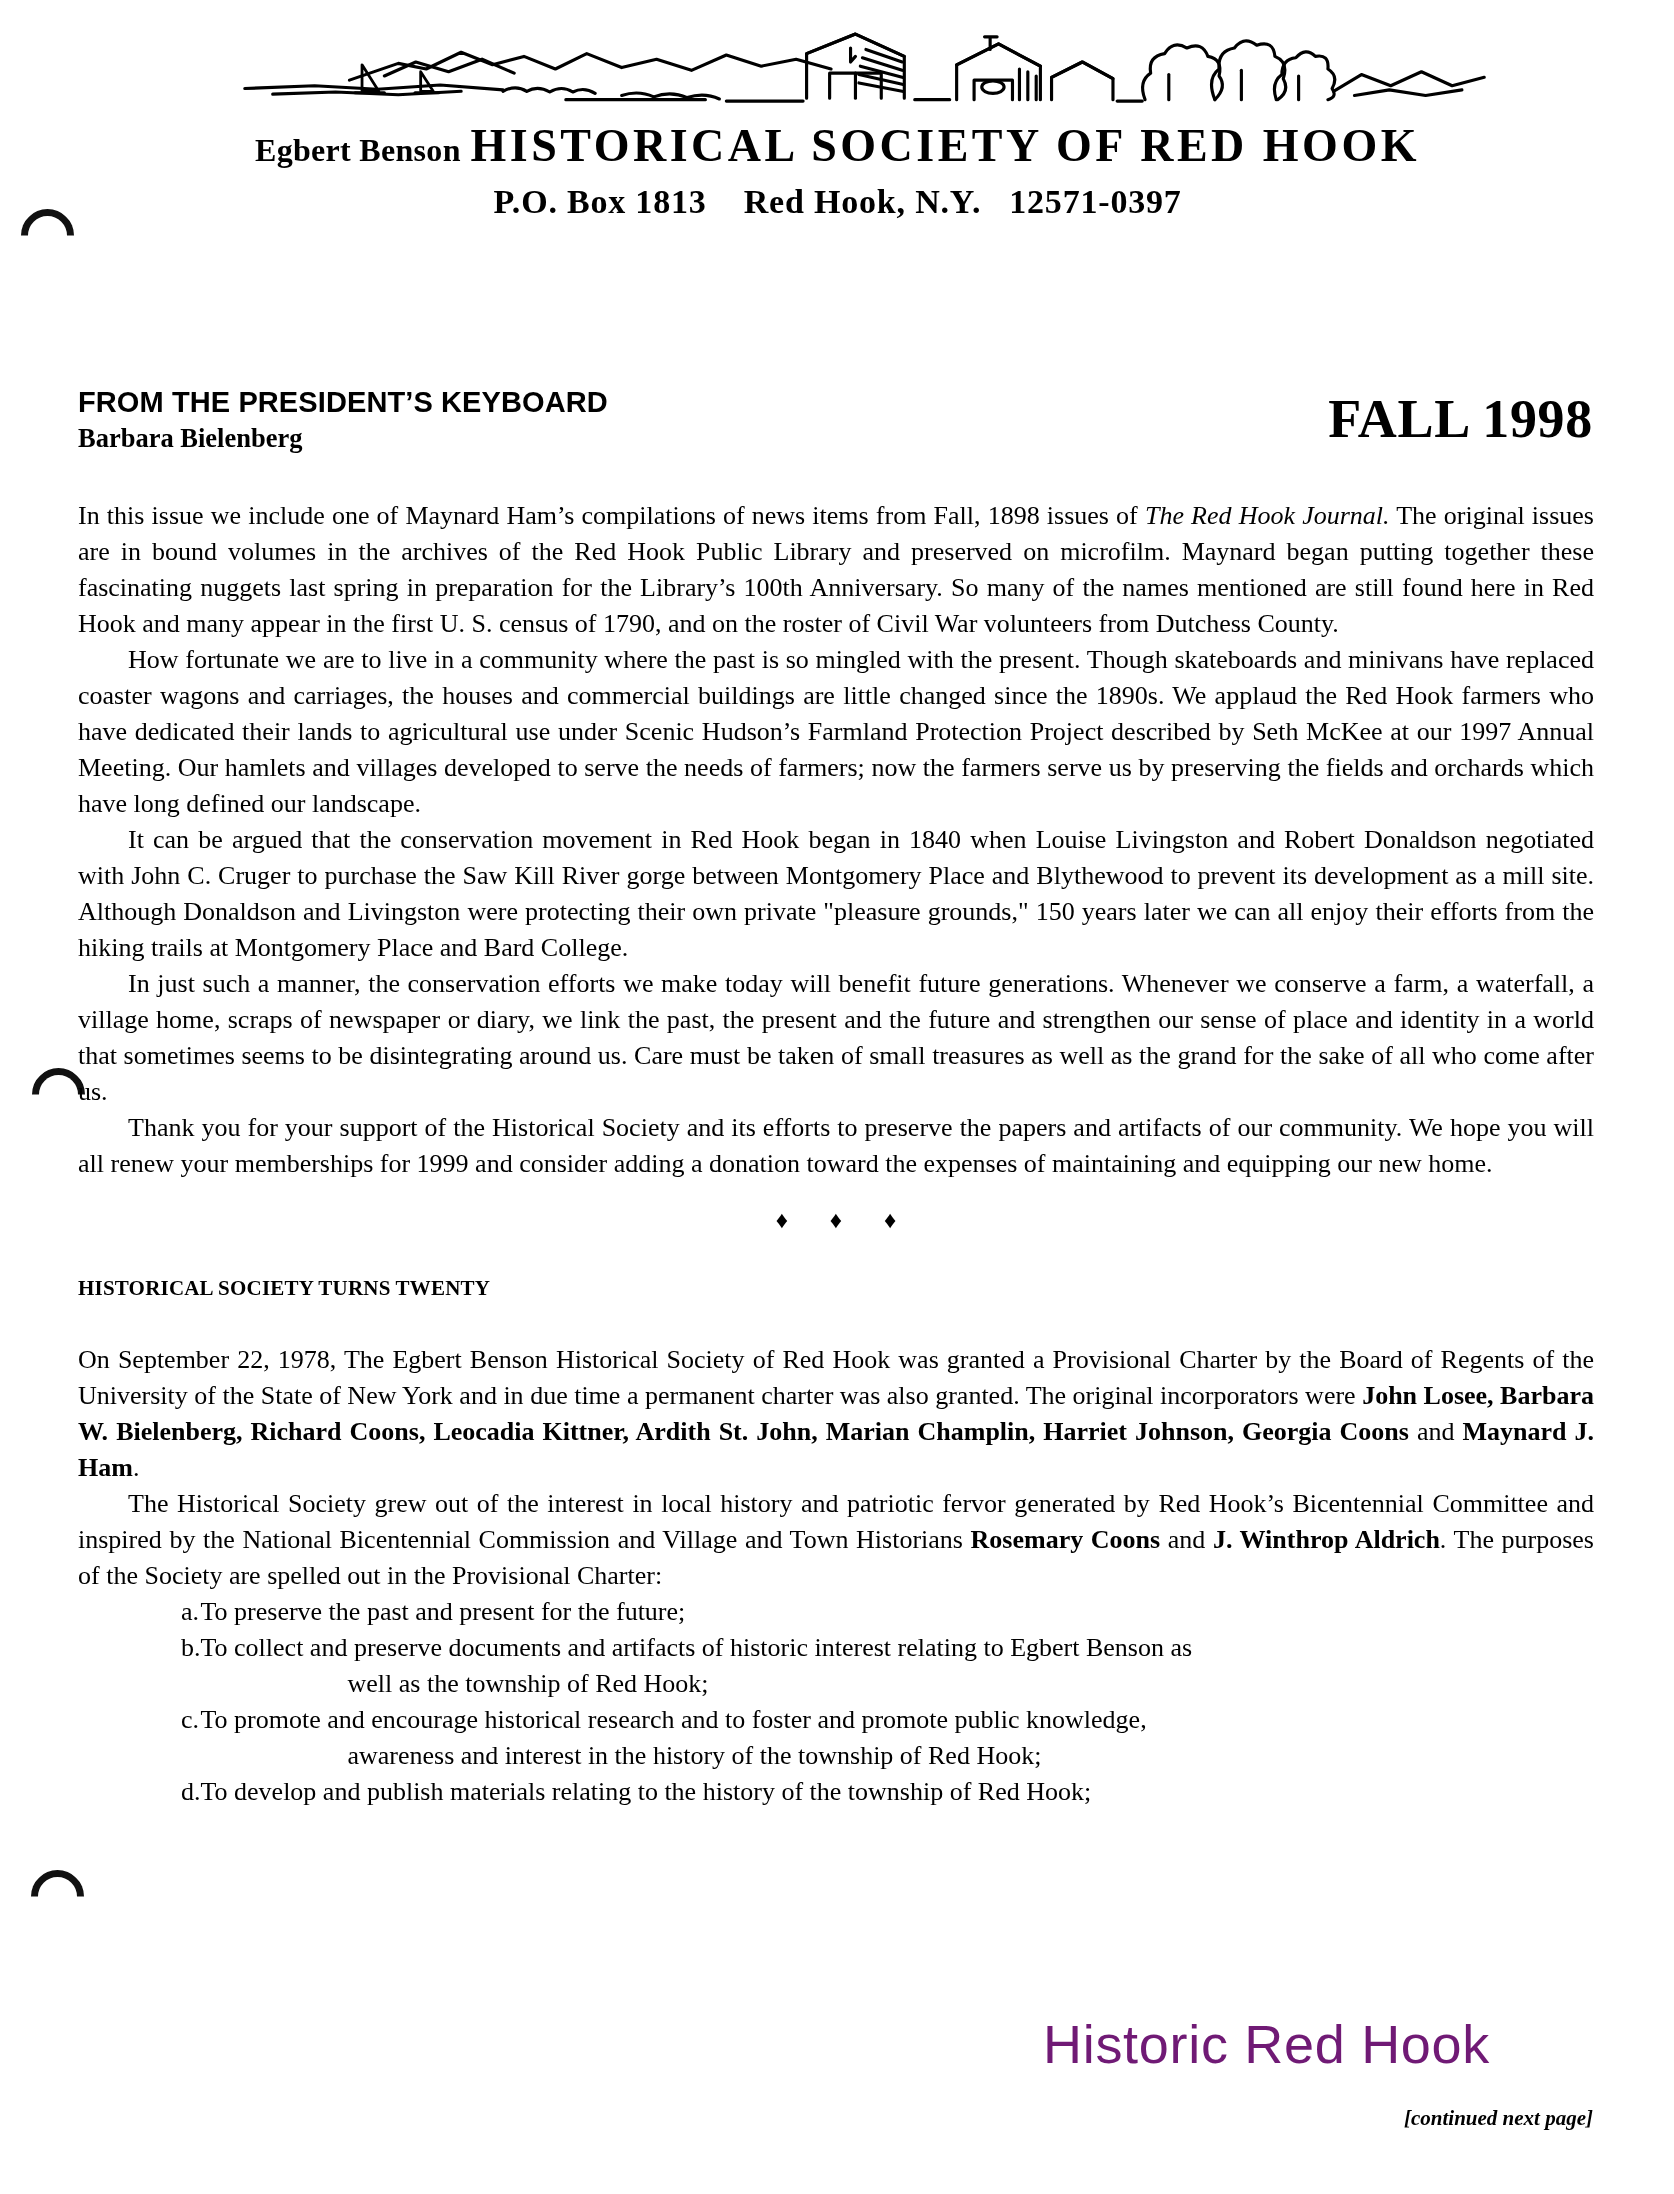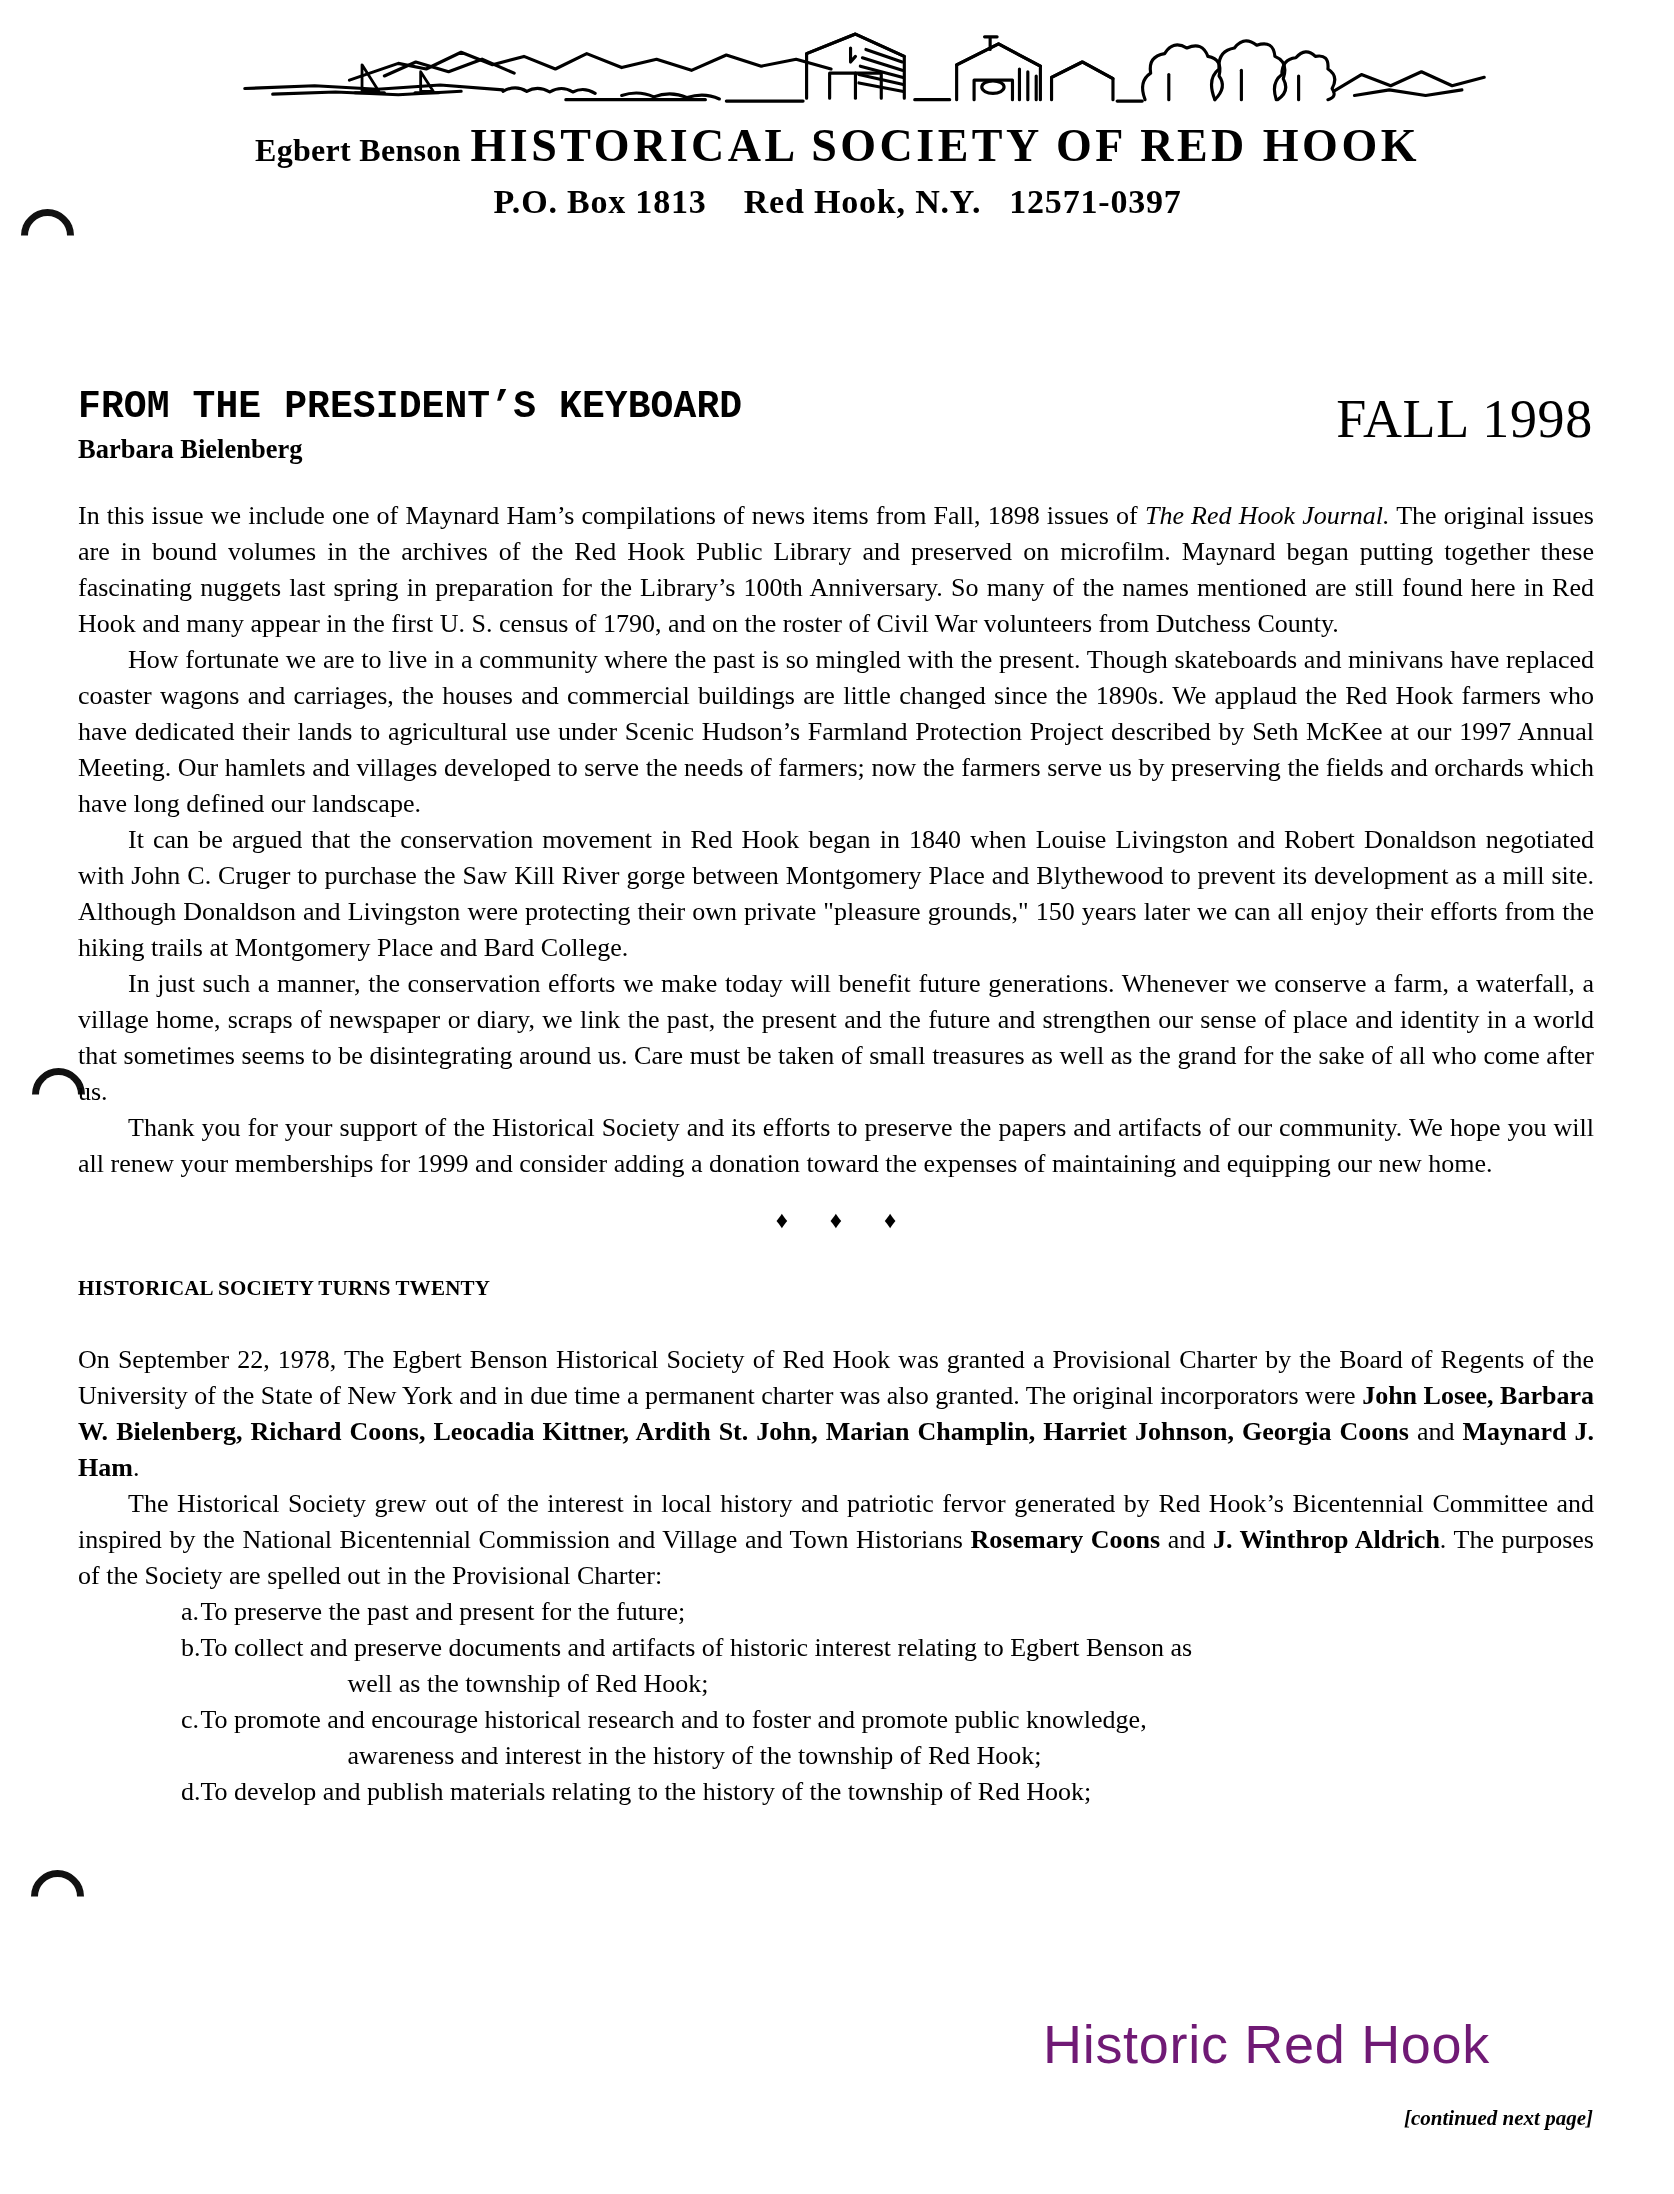--- a/index.html
+++ b/index.html
@@ -80,36 +80,36 @@
     position: absolute;
     left: 78px;
     right: 82px;
     top: 385px;
     display: flex;
     align-items: flex-start;
     justify-content: space-between;
   }
   .head-left { max-width: 837px; }
   .kicker {
-    font-family: Liberation Mono, monospace;
-    font-weight: 700;
-    font-size: 38px;
+    font-family: Liberation Sans, sans-serif;
+    font-weight: 700;
+    font-size: 29px;
     letter-spacing: 0.1px;
     line-height: 1.18;
     text-align: center;
   }
   .byline {
     font-family: "Liberation Serif", "DejaVu Serif", serif;
     font-weight: 700;
     font-size: 26.5px;
     margin-top: 4.2px;
   }
   .issue-date {
     font-family: "Liberation Serif", "DejaVu Serif", serif;
-    font-weight: 400;
+    font-weight: 700;
     font-size: 54px;
     letter-spacing: 0.7px;
     margin-top: 2.8px;
     white-space: nowrap;
   }
 
   
   .body-col {
     position: absolute;
     left: 78px;

